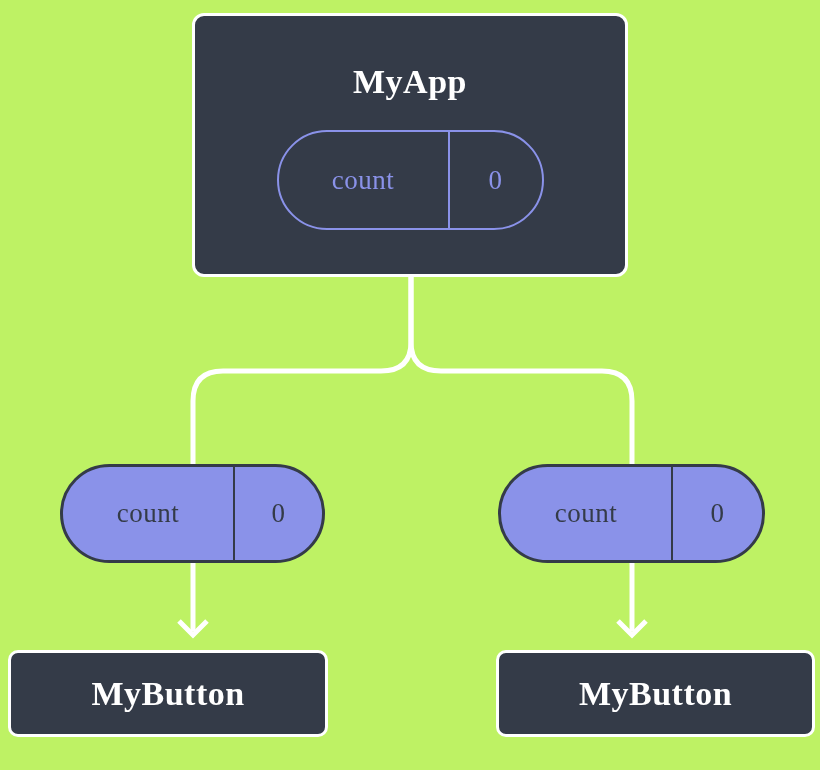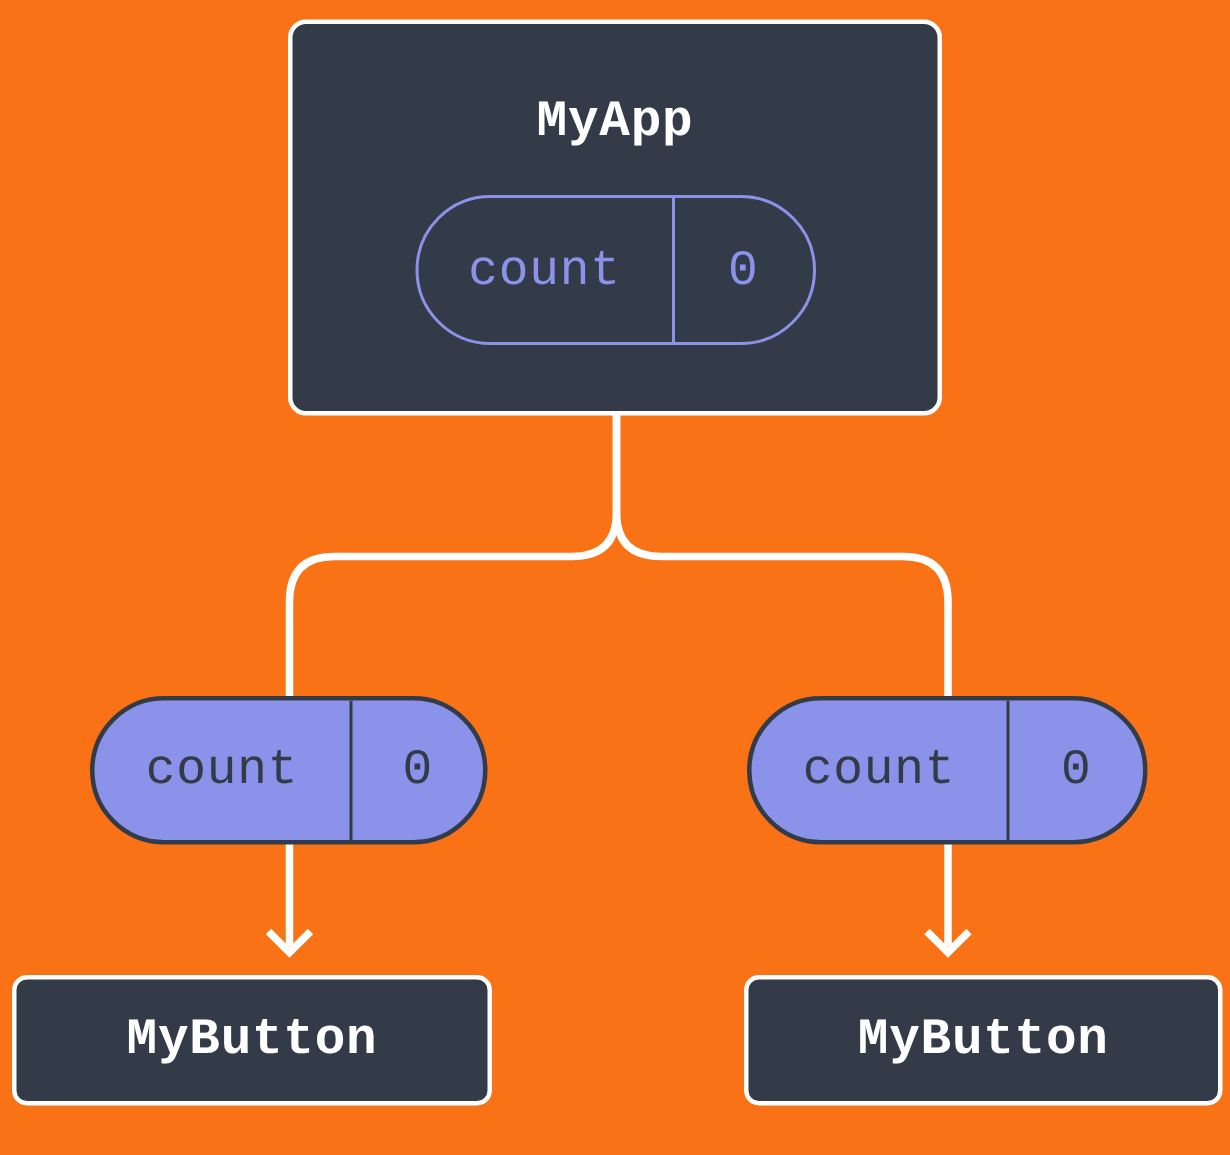--- a/index.html
+++ b/index.html
@@ -4,23 +4,23 @@
 <style>
   html, body {
     margin: 0;
     padding: 0;
     background: #000000;
   }
   .canvas {
     position: relative;
     width: 820px;
     height: 770px;
-    background: #f97316;
+    background: #bef264;
     overflow: hidden;
-    font-family: Liberation Mono, monospace;
+    font-family: Liberation Serif, serif;
     text-align: right;
   }
   .connectors {
     position: absolute;
     left: 0;
     top: 0;
     width: 820px;
     height: 770px;
   }
   .connectors path {
@@ -59,21 +59,21 @@
     box-sizing: border-box;
     display: flex;
     align-items: stretch;
     border-radius: 60px;
     overflow: hidden;
   }
   .pill-cell {
     display: flex;
     align-items: center;
     justify-content: center;
-    font-size: 33px;
+    font-size: 27px;
     font-weight: 500;
     letter-spacing: 0.5px;
   }
   .pill-outline {
     margin-top: 28px;
     width: 267px;
     height: 100px;
     border: 2px solid #8A92E9;
     background: transparent;
     color: #8A92E9;

